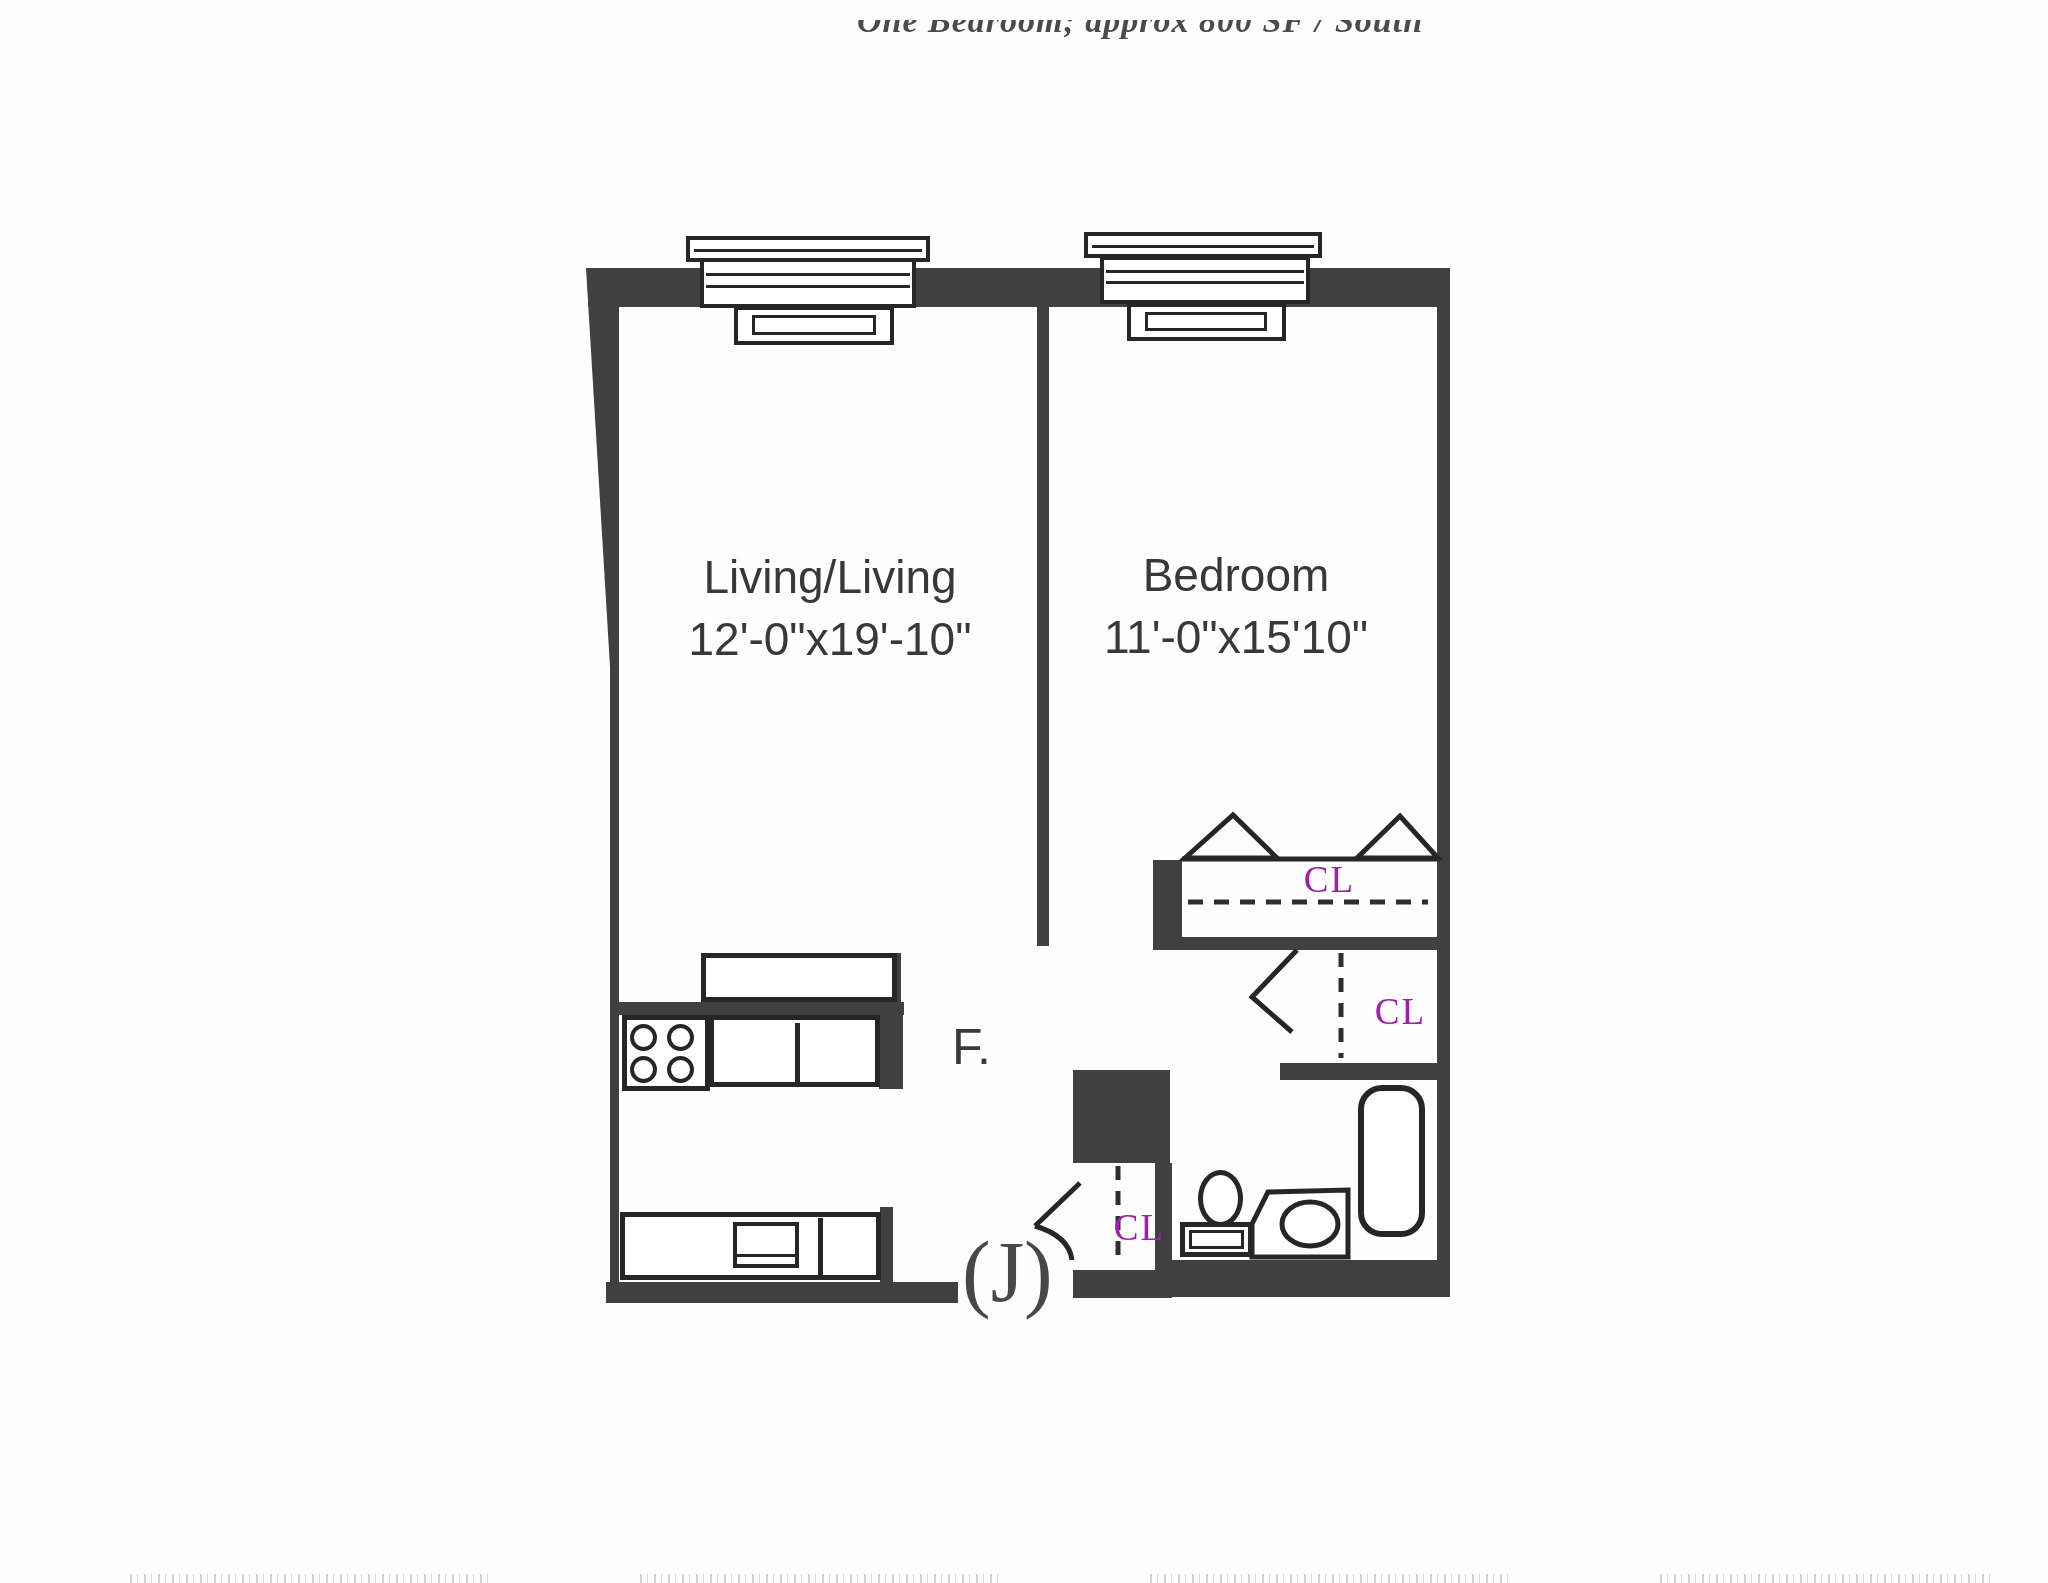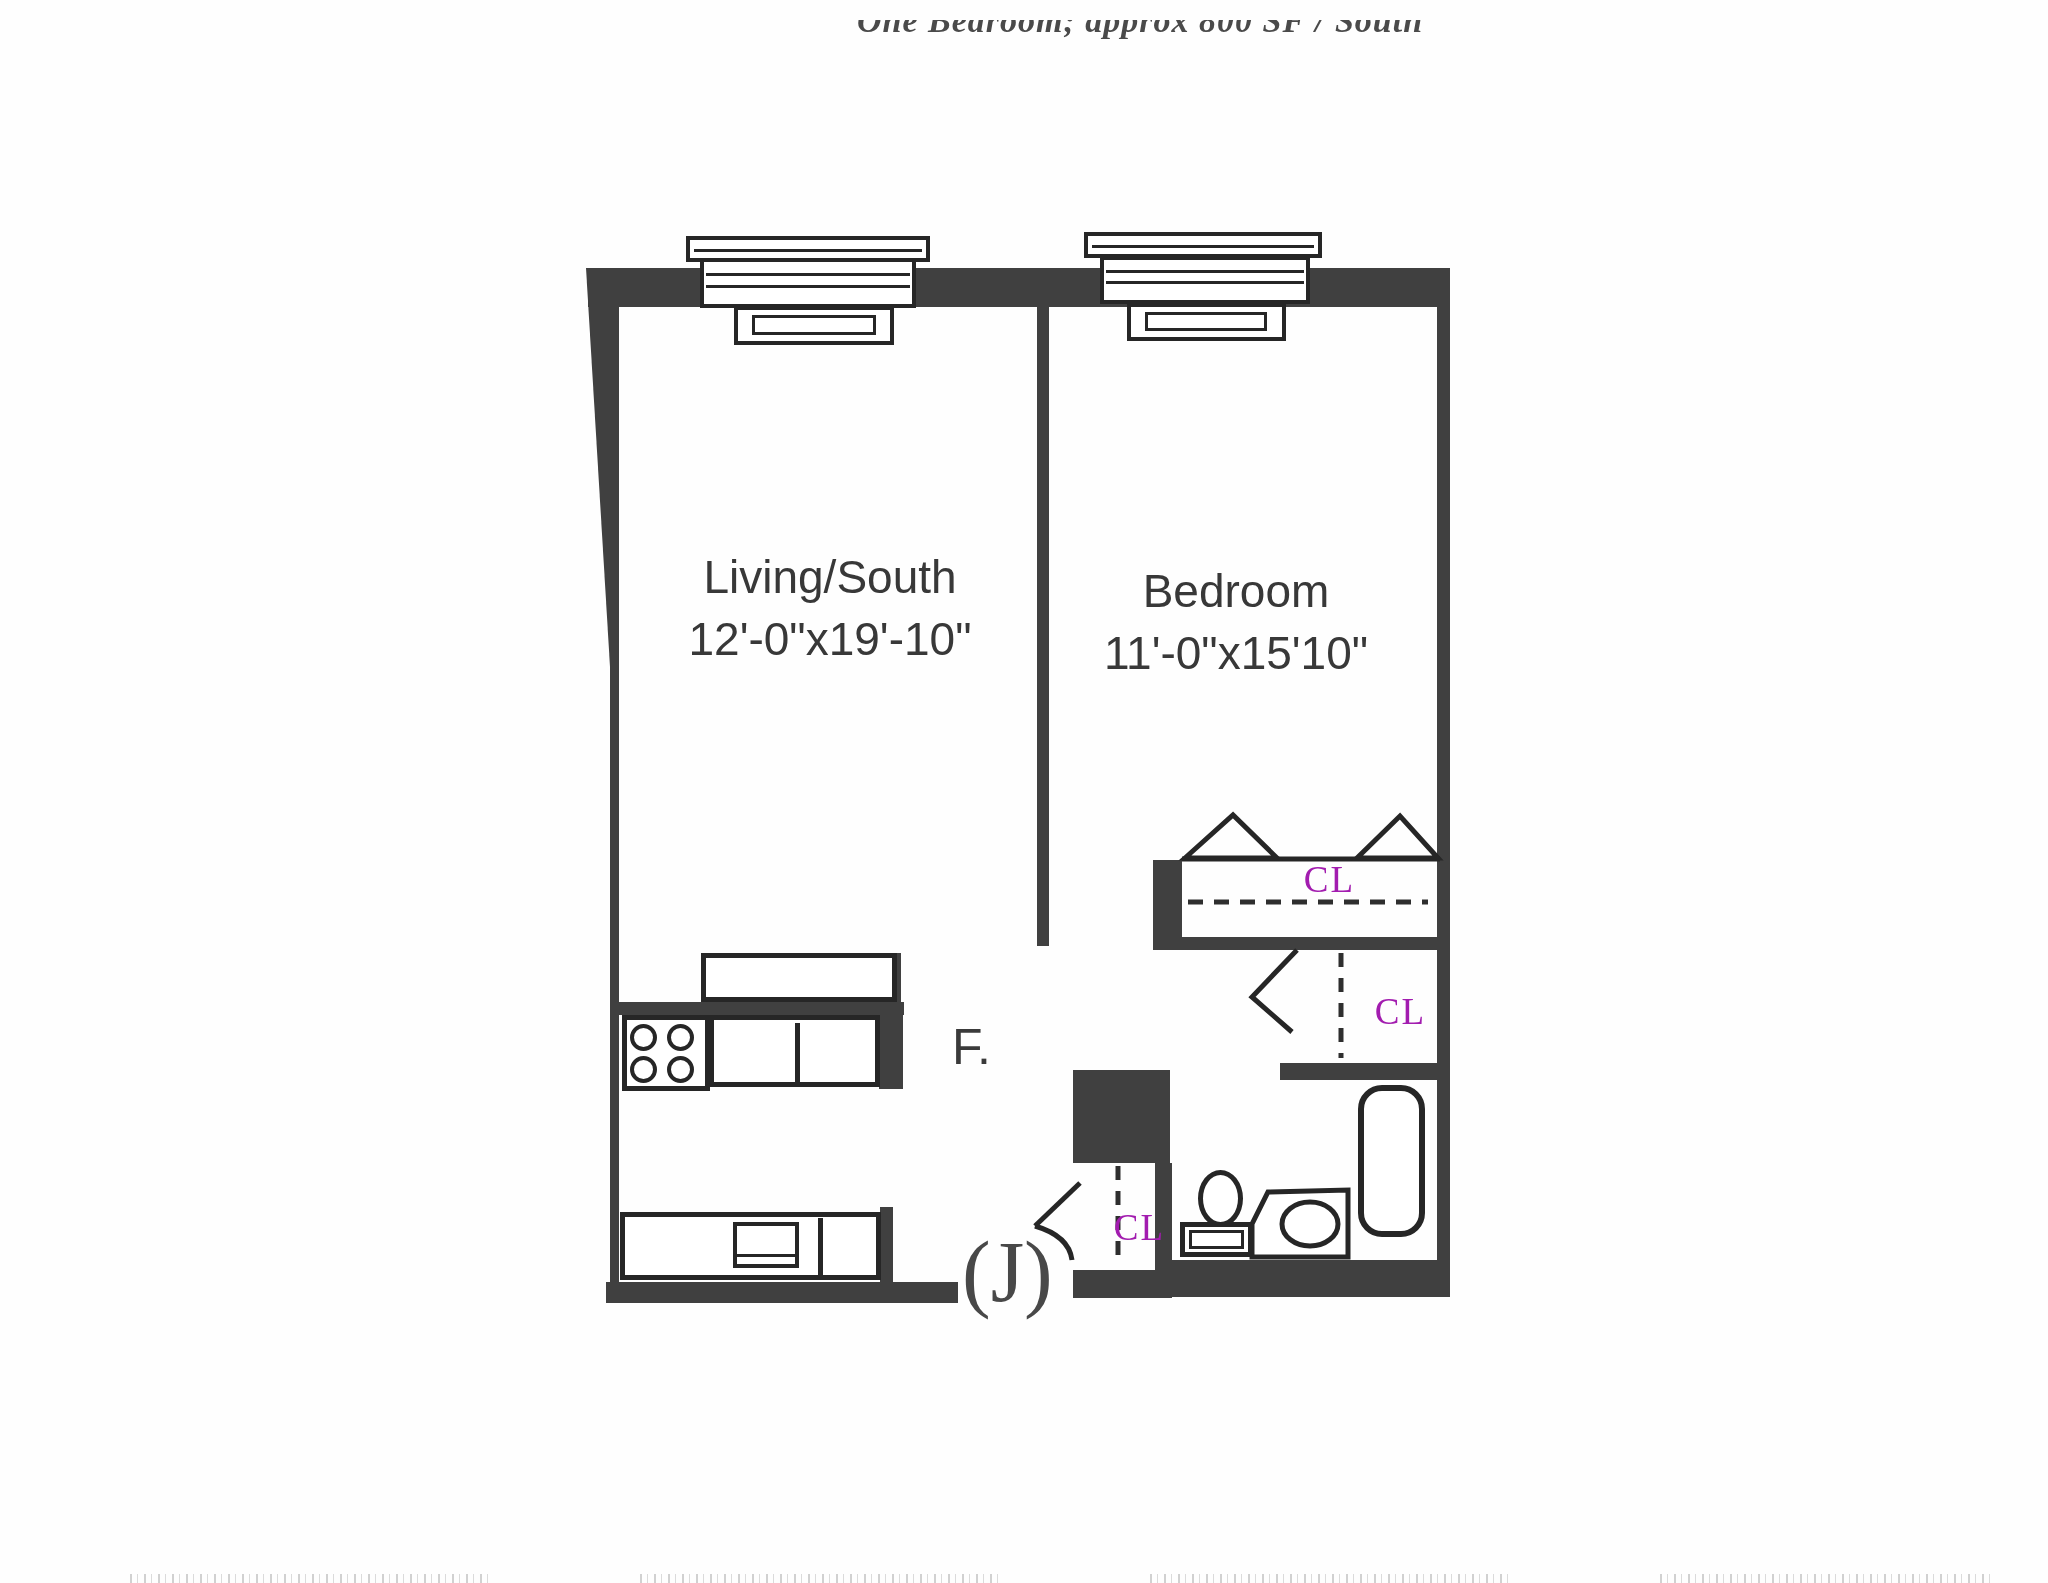--- a/index.html
+++ b/index.html
@@ -108,24 +108,24 @@
 
     <line x1="1118" y1="1166" x2="1118" y2="1266" stroke="#2e2e2e" stroke-width="5" stroke-dasharray="14 11"></line>
     <path d="M1080 1183 L1035 1226" fill="none" stroke="#262626" stroke-width="5"></path>
     <path d="M1035 1226 Q1069 1236 1072 1260" fill="none" stroke="#262626" stroke-width="5"></path>
 
     <path d="M1268 1192 L1348 1190 L1348 1257 L1252 1257 L1252 1224 Z" fill="#ffffff" stroke="#262626" stroke-width="5"></path>
     <ellipse cx="1310" cy="1224" rx="28" ry="22" fill="#ffffff" stroke="#262626" stroke-width="5"></ellipse>
   </svg>
 
   <div class="room-label" style="left:620px;top:546px;width:420px;">
-    <div>Living/South</div>
+    <div>Living/Living</div>
     <div>12'-0"x19'-10"</div>
   </div>
-  <div class="room-label" style="left:1048px;top:544px;width:376px;margin-top:16px;">
+  <div class="room-label" style="left:1048px;top:544px;width:376px;">
     <div>Bedroom</div>
     <div>11'-0"x15'10"</div>
   </div>
 
   <div class="cl-label" style="left:1275px;top:858px;">CL</div>
   <div class="cl-label" style="left:1346px;top:990px;">CL</div>
   <div class="cl-label" style="left:1085px;top:1206px;">CL</div>
 
   <div class="f-label" style="left:952px;top:1018px;">F.</div>
   <div class="j-label" style="left:962px;top:1222px;">(J)</div>

